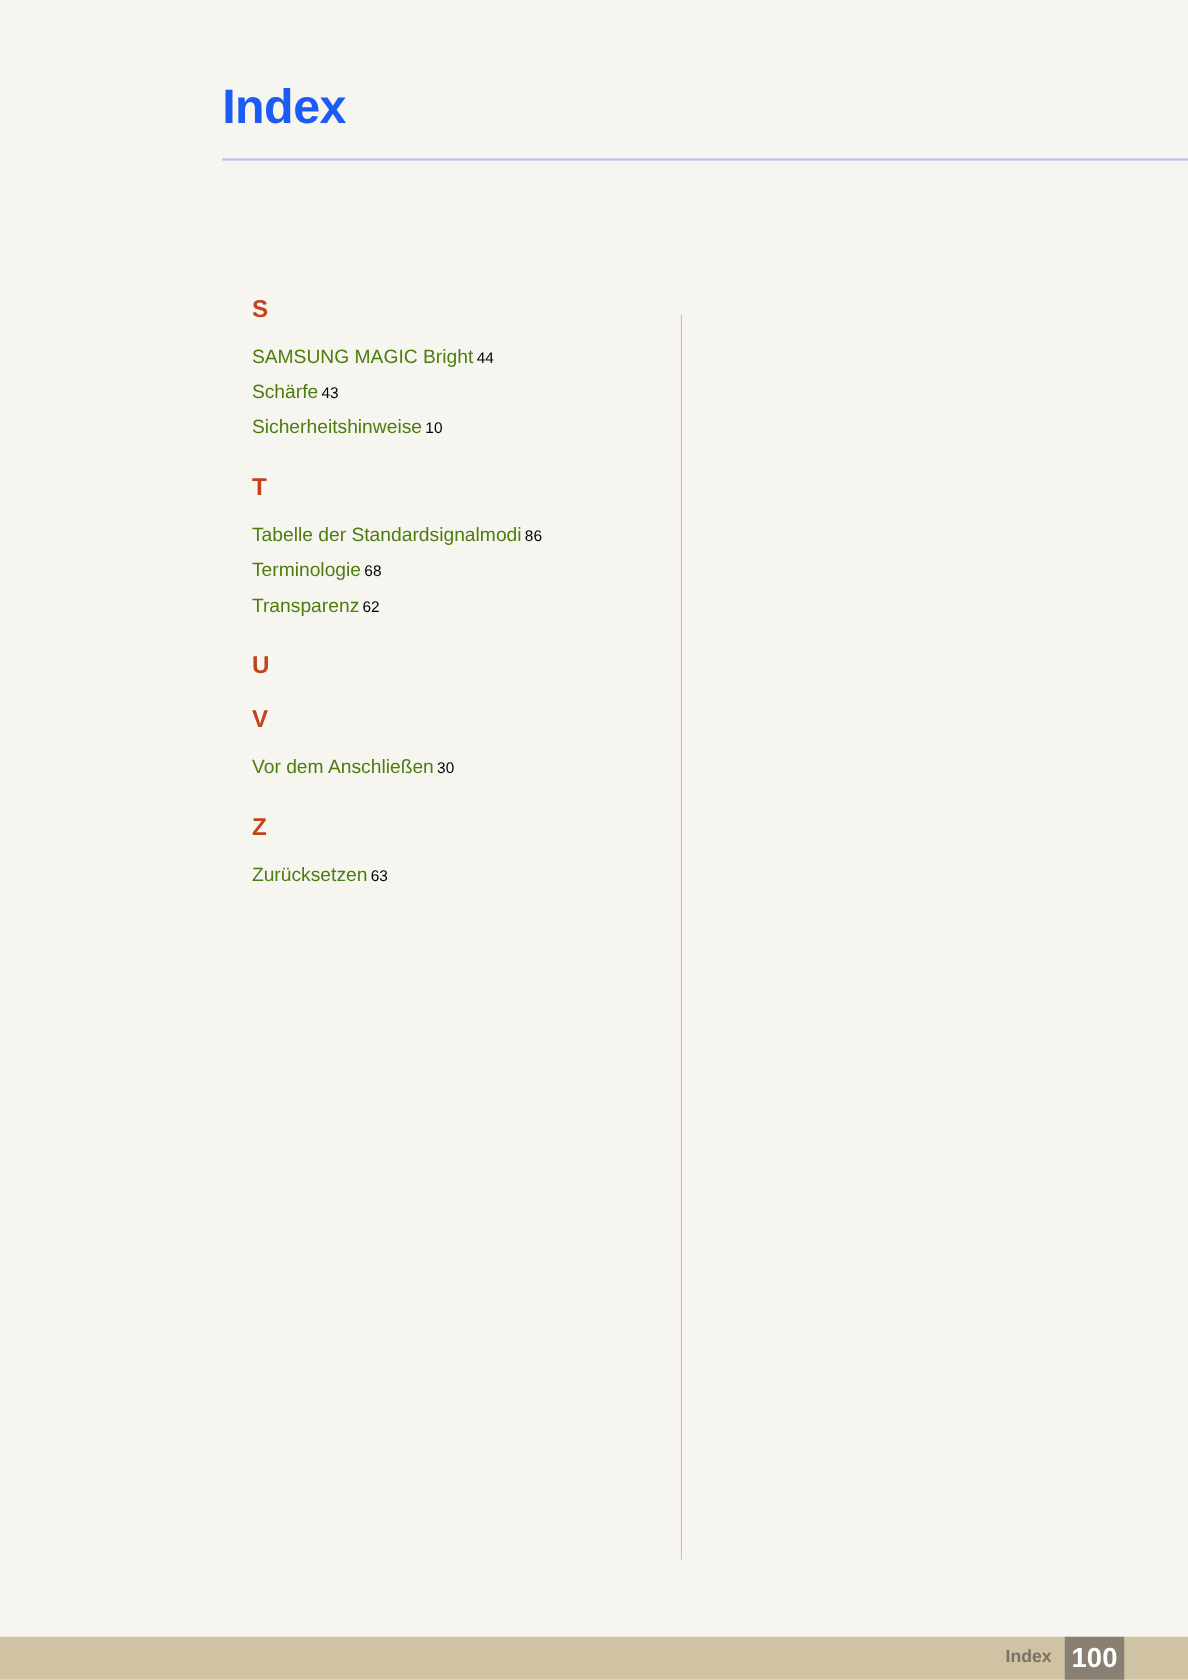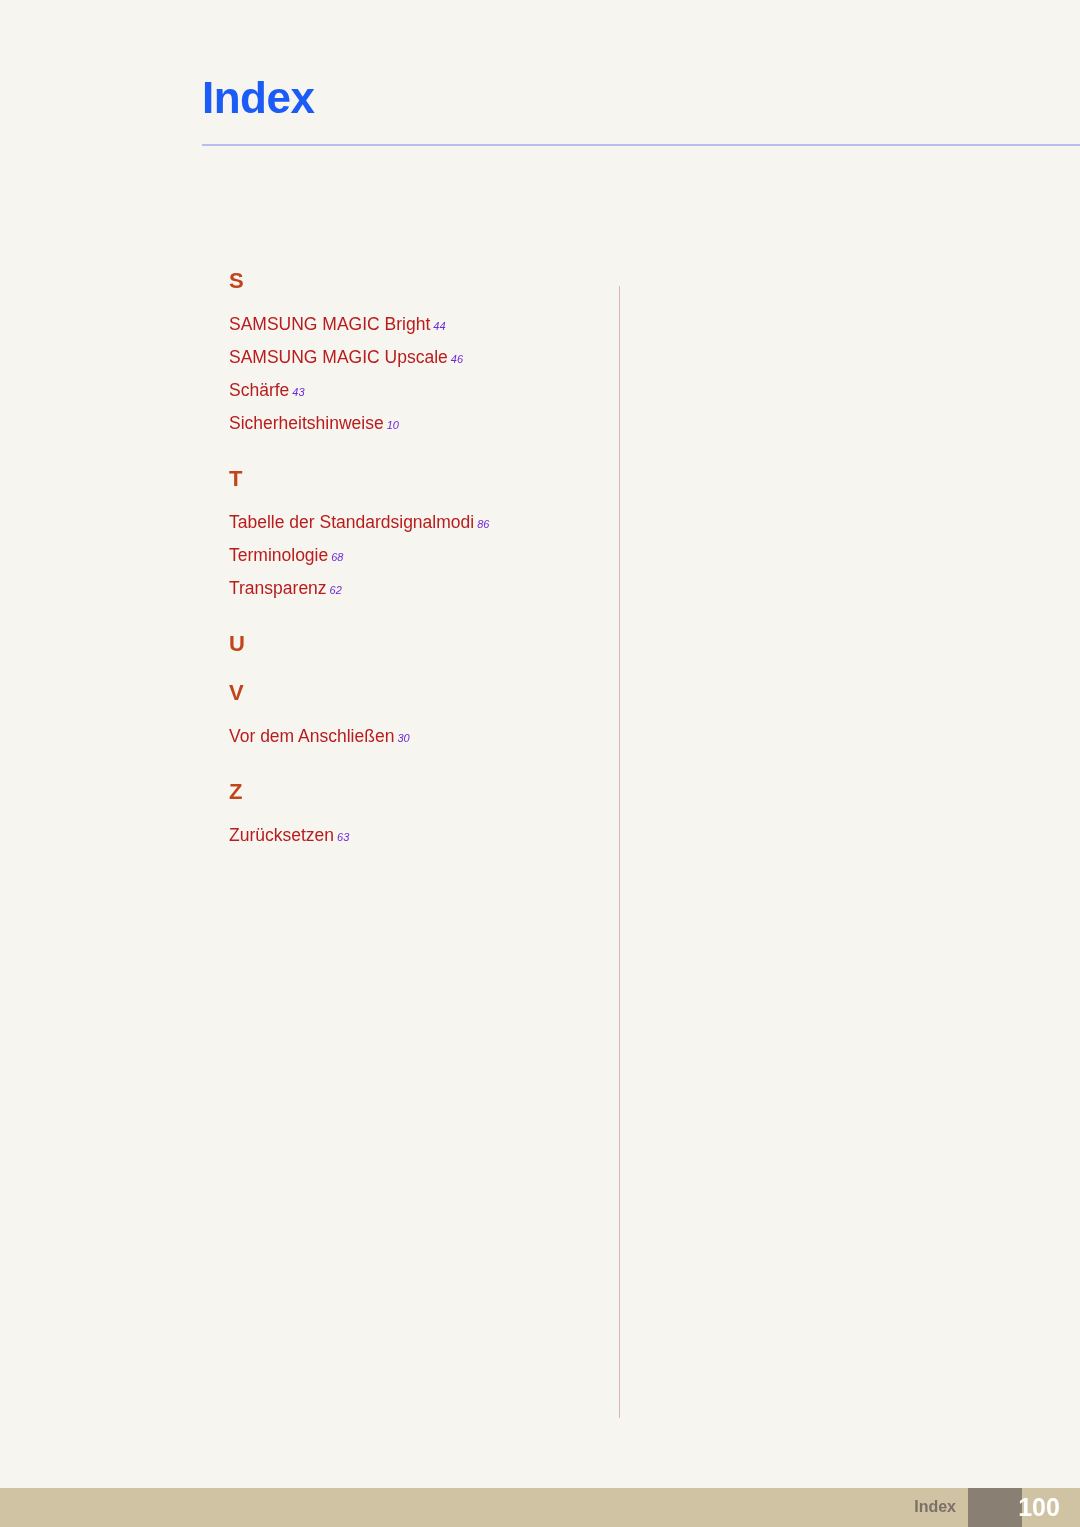--- a/index.html
+++ b/index.html
@@ -83,27 +83,26 @@
     margin-bottom: 17px;
   }
 
   .index-entry {
     font-size: 17.5px;
     color: #56544f;
     line-height: 31px;
     white-space: nowrap;
   }
   .entry-label {
-    color: #b91c1c;
+    color: #4d7c0f;
   }
   .entry-page {
-    color: #6d28d9;
-    font-size: 11px;
+    color: #000000;
+    font-size: 14px;
     margin-left: 3px;
-    font-style: italic;
   }
 
   
   .page-footer {
     position: absolute;
     left: 0;
     top: 1488px;
     width: 1080px;
     height: 39px;
     background: #d0c3a4;
@@ -131,38 +130,36 @@
     top: 0;
     width: 54px;
     height: 39px;
     display: flex;
     align-items: center;
     justify-content: center;
     font-size: 25px;
     font-weight: bold;
     color: #ffffff;
     line-height: 1;
-    padding-left: 44px;
   }
 </style>
 </head>
 <body>
 
 <div class="page-header">
   <div class="page-title">Index</div>
   <div class="header-rule"></div>
 </div>
 
 <div class="index-body">
   <div class="column-divider"></div>
   <div class="index-column" id="index-column">
       <div class="index-section">
         <div class="section-letter">S</div>
         <div class="index-entry"><span class="entry-label">SAMSUNG MAGIC Bright</span><span class="entry-page">44</span></div>
-        <div class="index-entry"><span class="entry-label">SAMSUNG MAGIC Upscale</span><span class="entry-page">46</span></div>
         <div class="index-entry"><span class="entry-label">Schärfe</span><span class="entry-page">43</span></div>
         <div class="index-entry"><span class="entry-label">Sicherheitshinweise</span><span class="entry-page">10</span></div>
       </div>
       <div class="index-section">
         <div class="section-letter">T</div>
         <div class="index-entry"><span class="entry-label">Tabelle der Standardsignalmodi</span><span class="entry-page">86</span></div>
         <div class="index-entry"><span class="entry-label">Terminologie</span><span class="entry-page">68</span></div>
         <div class="index-entry"><span class="entry-label">Transparenz</span><span class="entry-page">62</span></div>
       </div>
       <div class="index-section">

